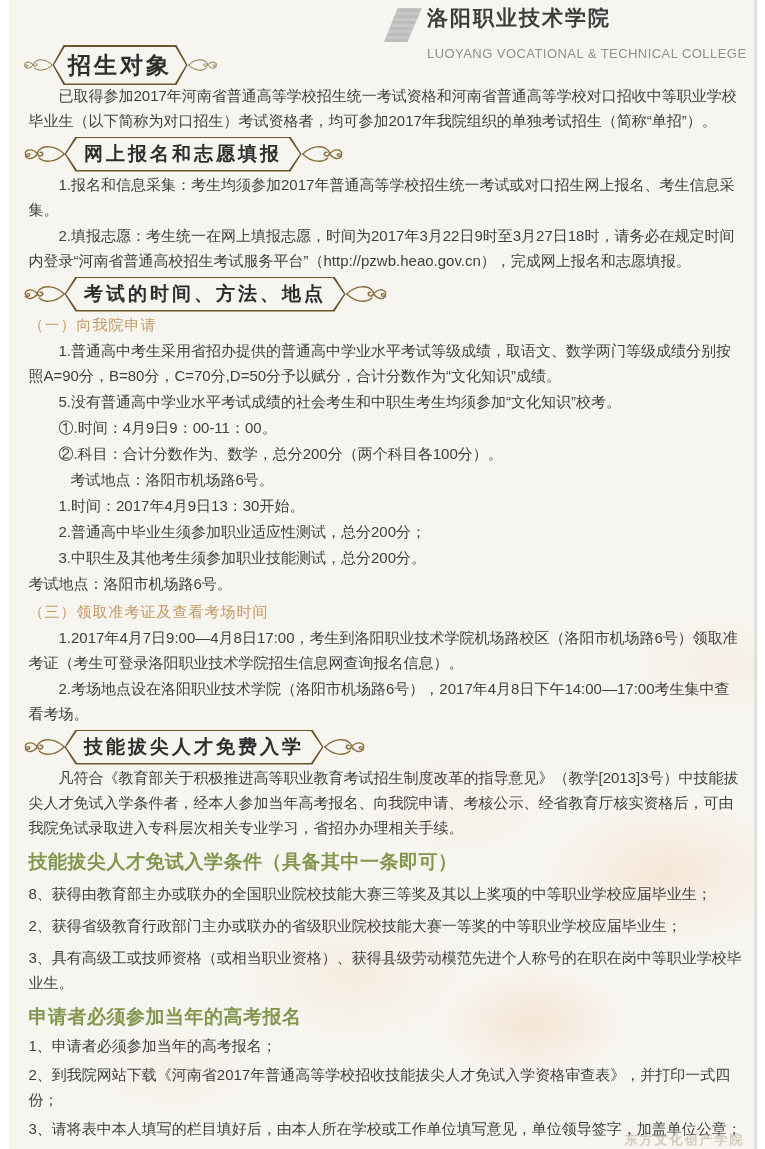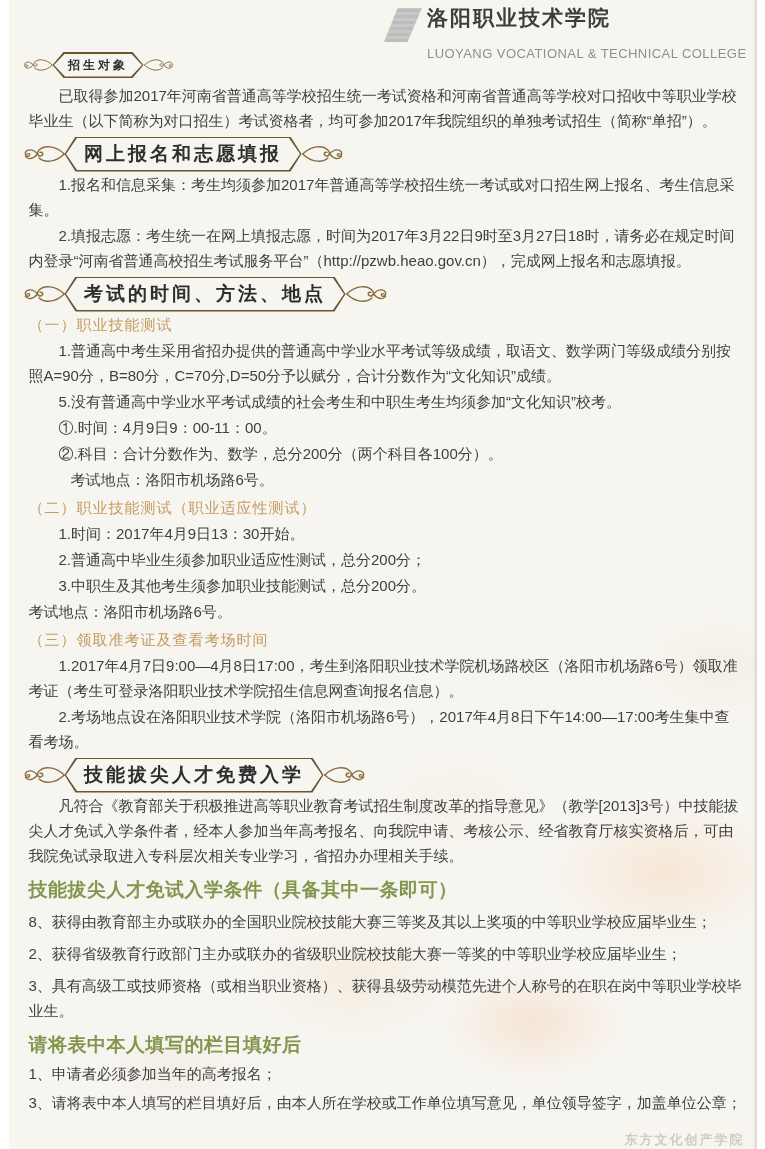--- a/index.html
+++ b/index.html
@@ -34,21 +34,21 @@
   
   .sec-header{display:flex;align-items:center;margin:6px 0 3px -6px;height:30px;}
   .flourish{width:42px;height:24px;color:#8a6d3f;flex:0 0 auto;}
   .flourish.small{width:30px;}
   .flourish.left{transform:scaleX(-1);}
   .cart{background:#6a552f;padding:1.5px;
     clip-path:polygon(0 50%,11px 0,calc(100% - 11px) 0,100% 50%,calc(100% - 11px) 100%,11px 100%);}
   .cart-in{background:#f7f5f0;padding:3px 18px;font-size:19px;font-weight:bold;color:#2e2e2e;
     letter-spacing:3px;white-space:nowrap;
     clip-path:polygon(0 50%,11px 0,calc(100% - 11px) 0,100% 50%,calc(100% - 11px) 100%,11px 100%);}
-  .cart-in.sm{font-size:12px;padding:3px 14px;}
+  .cart-in.sm{font-size:23px;padding:3px 14px;}
   
   .p{font-size:15px;line-height:25px;margin:1px 0;text-indent:2em;}
   .p.flush{text-indent:0;}
   .p.ind3{text-indent:2.8em;}
   .sub-tan{color:#c49a62;font-size:15px;line-height:22px;margin:5px 0 2px;letter-spacing:1px;}
   .h-green{color:#82964e;font-size:19px;font-weight:bold;line-height:24px;margin:10px 0 4px;letter-spacing:.5px;}
   .gap{margin:7px 0;}
   .stepgap{margin:4px 0;}
   .wm{position:absolute;right:12px;bottom:0;font-size:13px;letter-spacing:2px;
     color:rgba(189,176,151,.6);font-weight:bold;}
@@ -111,28 +111,27 @@
           <use href="#fl-def"></use>
         </svg>
       <div class="cart">
         <div class="cart-in">考试的时间、方法、地点</div>
       </div>
       <svg class="flourish" viewBox="0 0 52 26">
           <use href="#fl-def"></use>
         </svg>
     </div>
 
-    <div class="sub-tan">（一）职业技能测试</div>
+    <div class="sub-tan">（一）向我院申请</div>
     <p class="p">1.普通高中考生采用省招办提供的普通高中学业水平考试等级成绩，取语文、数学两门等级成绩分别按照A=90分，B=80分，C=70分,D=50分予以赋分，合计分数作为“文化知识”成绩。</p>
     <p class="p">5.没有普通高中学业水平考试成绩的社会考生和中职生考生均须参加“文化知识”校考。</p>
     <p class="p">①.时间：4月9日9：00-11：00。</p>
     <p class="p">②.科目：合计分数作为、数学，总分200分（两个科目各100分）。</p>
     <p class="p ind3">考试地点：洛阳市机场路6号。</p>
 
-    <div class="sub-tan">（二）职业技能测试（职业适应性测试）</div>
     <p class="p">1.时间：2017年4月9日13：30开始。</p>
     <p class="p">2.普通高中毕业生须参加职业适应性测试，总分200分；</p>
     <p class="p">3.中职生及其他考生须参加职业技能测试，总分200分。</p>
     <p class="p flush">考试地点：洛阳市机场路6号。</p>
 
     <div class="sub-tan">（三）领取准考证及查看考场时间</div>
     <p class="p">1.2017年4月7日9:00—4月8日17:00，考生到洛阳职业技术学院机场路校区（洛阳市机场路6号）领取准考证（考生可登录洛阳职业技术学院招生信息网查询报名信息）。</p>
     <p class="p">2.考场地点设在洛阳职业技术学院（洛阳市机场路6号），2017年4月8日下午14:00—17:00考生集中查看考场。</p>
 
     <div class="sec-header">
@@ -146,20 +145,21 @@
           <use href="#fl-def"></use>
         </svg>
     </div>
     <p class="p">凡符合《教育部关于积极推进高等职业教育考试招生制度改革的指导意见》（教学[2013]3号）中技能拔尖人才免试入学条件者，经本人参加当年高考报名、向我院申请、考核公示、经省教育厅核实资格后，可由我院免试录取进入专科层次相关专业学习，省招办办理相关手续。</p>
 
     <div class="h-green">技能拔尖人才免试入学条件（具备其中一条即可）</div>
     <p class="p flush gap">8、获得由教育部主办或联办的全国职业院校技能大赛三等奖及其以上奖项的中等职业学校应届毕业生；</p>
     <p class="p flush gap">2、获得省级教育行政部门主办或联办的省级职业院校技能大赛一等奖的中等职业学校应届毕业生；</p>
     <p class="p flush gap">3、具有高级工或技师资格（或相当职业资格）、获得县级劳动模范先进个人称号的在职在岗中等职业学校毕业生。</p>
 
-    <div class="h-green">请将表中本人填写的栏目填好后</div>
+    <div class="h-green">申请者必须参加当年的高考报名</div>
     <p class="p flush stepgap">1、申请者必须参加当年的高考报名；</p>
+    <p class="p flush stepgap">2、到我院网站下载《河南省2017年普通高等学校招收技能拔尖人才免试入学资格审查表》，并打印一式四份；</p>
     <p class="p flush stepgap">3、请将表中本人填写的栏目填好后，由本人所在学校或工作单位填写意见，单位领导签字，加盖单位公章；</p>
 
   </div>
 
   <div class="wm">东方文化创产学院</div>
 </div>
 
 </body></html>

